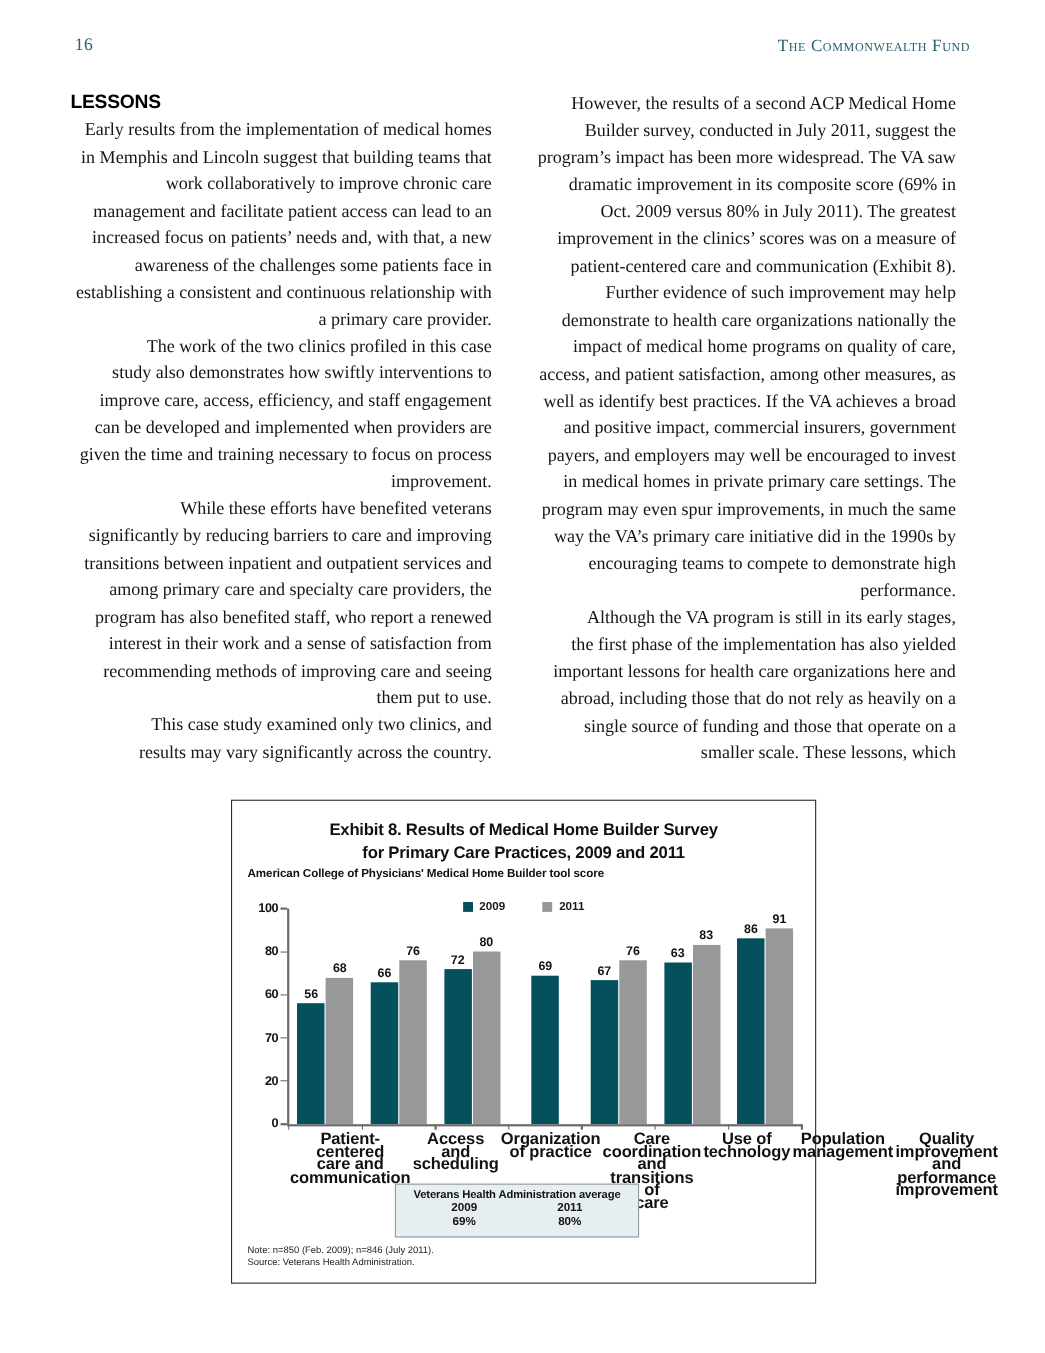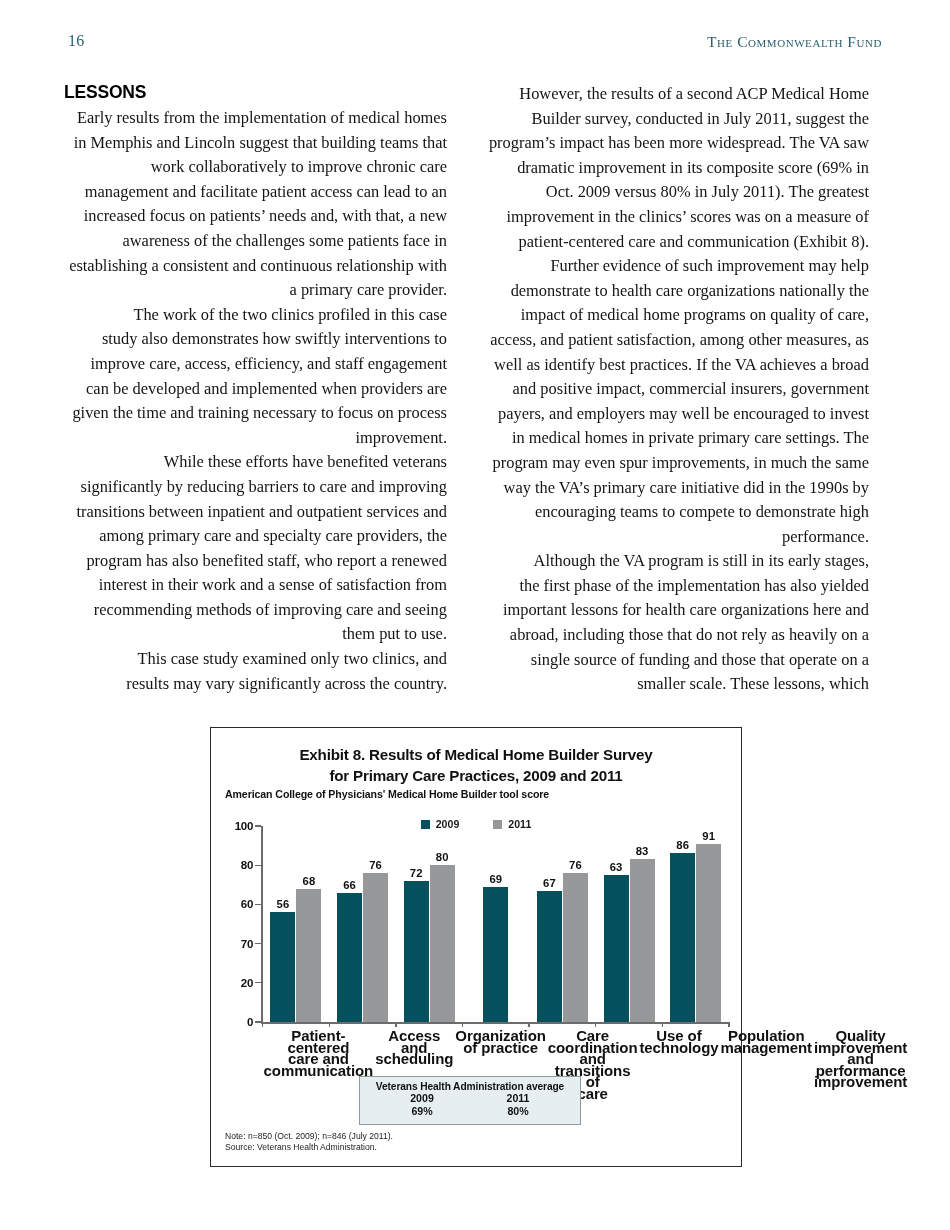--- a/index.html
+++ b/index.html
@@ -433,17 +433,17 @@
       <span class="va-cell">2009</span>
       <span class="va-cell">2011</span>
     </div>
     <div class="va-row">
       <span class="va-cell">69%</span>
       <span class="va-cell">80%</span>
     </div>
   </div>
 
   <div id="chart-footnotes">
-    <div>Note: n=850 (Oct. 2009); n=846 (July 2011).</div>
+    <div>Note: n=850 (Feb. 2009); n=846 (July 2011).</div>
     <div>Source: Veterans Health Administration.</div>
   </div>
 
 </div>
 
 </body></html>

